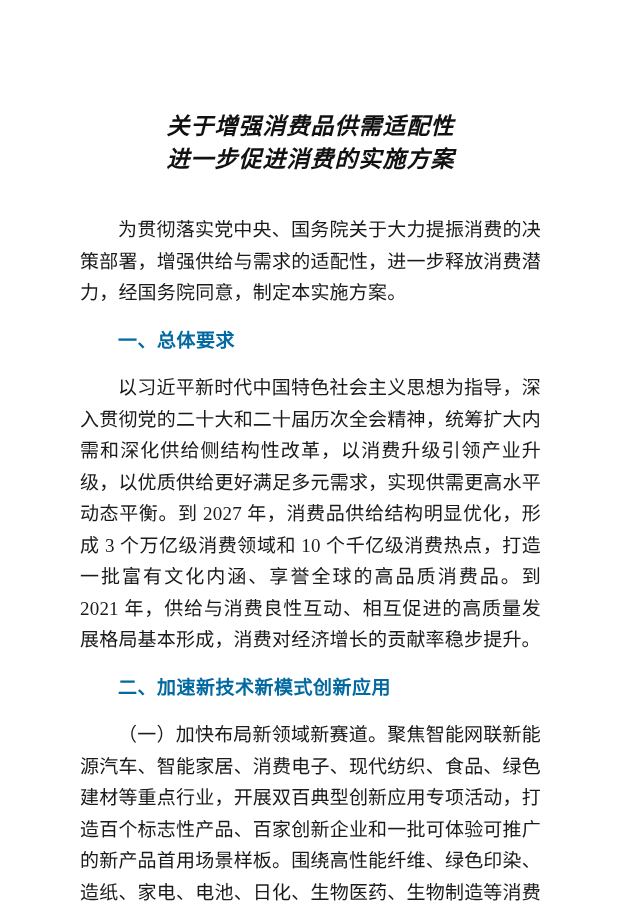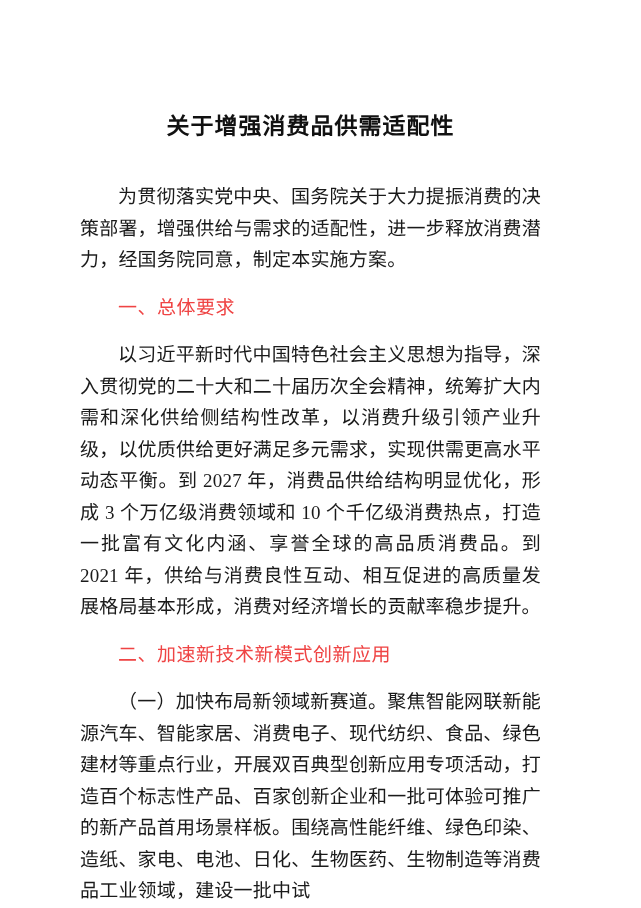--- a/index.html
+++ b/index.html
@@ -22,63 +22,65 @@
     color: #1a1a1a;
     font-family: "Liberation Serif", "DejaVu Serif", serif;
   }
   .doc-title {
     margin: 0 0 38px 0;
     text-align: center;
     font-size: 23px;
     font-weight: bold;
     line-height: 33px;
     color: #111111;
+    font-style: italic;
   }
   .title-line {
     display: block;
     letter-spacing: 1px;
   }
   .body-text {
     width: 493px;
   }
   .para {
     margin: 16px;
     font-size: 19px;
     line-height: 31.5px;
     text-align: justify;
     text-justify: inter-ideograph;
     text-indent: 2em;
     letter-spacing: 0.2px;
     word-break: break-word;
   }
   .para.heading {
     font-family: "Liberation Sans", "DejaVu Sans", sans-serif;
-    font-weight: normal;
+    font-weight: bold;
     letter-spacing: 0.5px;
-    color: #ef4444;
+    color: #0369a1;
   }
   .page-number {
     position: absolute;
     left: 0;
     right: 0;
     bottom: 44px;
     text-align: center;
     font-size: 13px;
     line-height: 14px;
     color: #1a1a1a;
     font-family: "Liberation Serif", "DejaVu Serif", serif;
   }
 </style>
 </head>
 <body>
 
 <div class="page">
 
   <h1 class="doc-title">
     <span class="title-line">关于增强消费品供需适配性</span>
+    <span class="title-line">进一步促进消费的实施方案</span>
   </h1>
 
   <div class="body-text">
     <p class="para">为贯彻落实党中央、国务院关于大力提振消费的决策部署，增强供给与需求的适配性，进一步释放消费潜力，经国务院同意，制定本实施方案。</p>
     <p class="para heading">一、总体要求</p>
     <p class="para">以习近平新时代中国特色社会主义思想为指导，深入贯彻党的二十大和二十届历次全会精神，统筹扩大内需和深化供给侧结构性改革，以消费升级引领产业升级，以优质供给更好满足多元需求，实现供需更高水平动态平衡。到 2027 年，消费品供给结构明显优化，形成 3 个万亿级消费领域和 10 个千亿级消费热点，打造一批富有文化内涵、享誉全球的高品质消费品。到 2021 年，供给与消费良性互动、相互促进的高质量发展格局基本形成，消费对经济增长的贡献率稳步提升。</p>
     <p class="para heading">二、加速新技术新模式创新应用</p>
     <p class="para">（一）加快布局新领域新赛道。聚焦智能网联新能源汽车、智能家居、消费电子、现代纺织、食品、绿色建材等重点行业，开展双百典型创新应用专项活动，打造百个标志性产品、百家创新企业和一批可体验可推广的新产品首用场景样板。围绕高性能纤维、绿色印染、造纸、家电、电池、日化、生物医药、生物制造等消费品工业领域，建设一批中试</p>
   </div>
 

